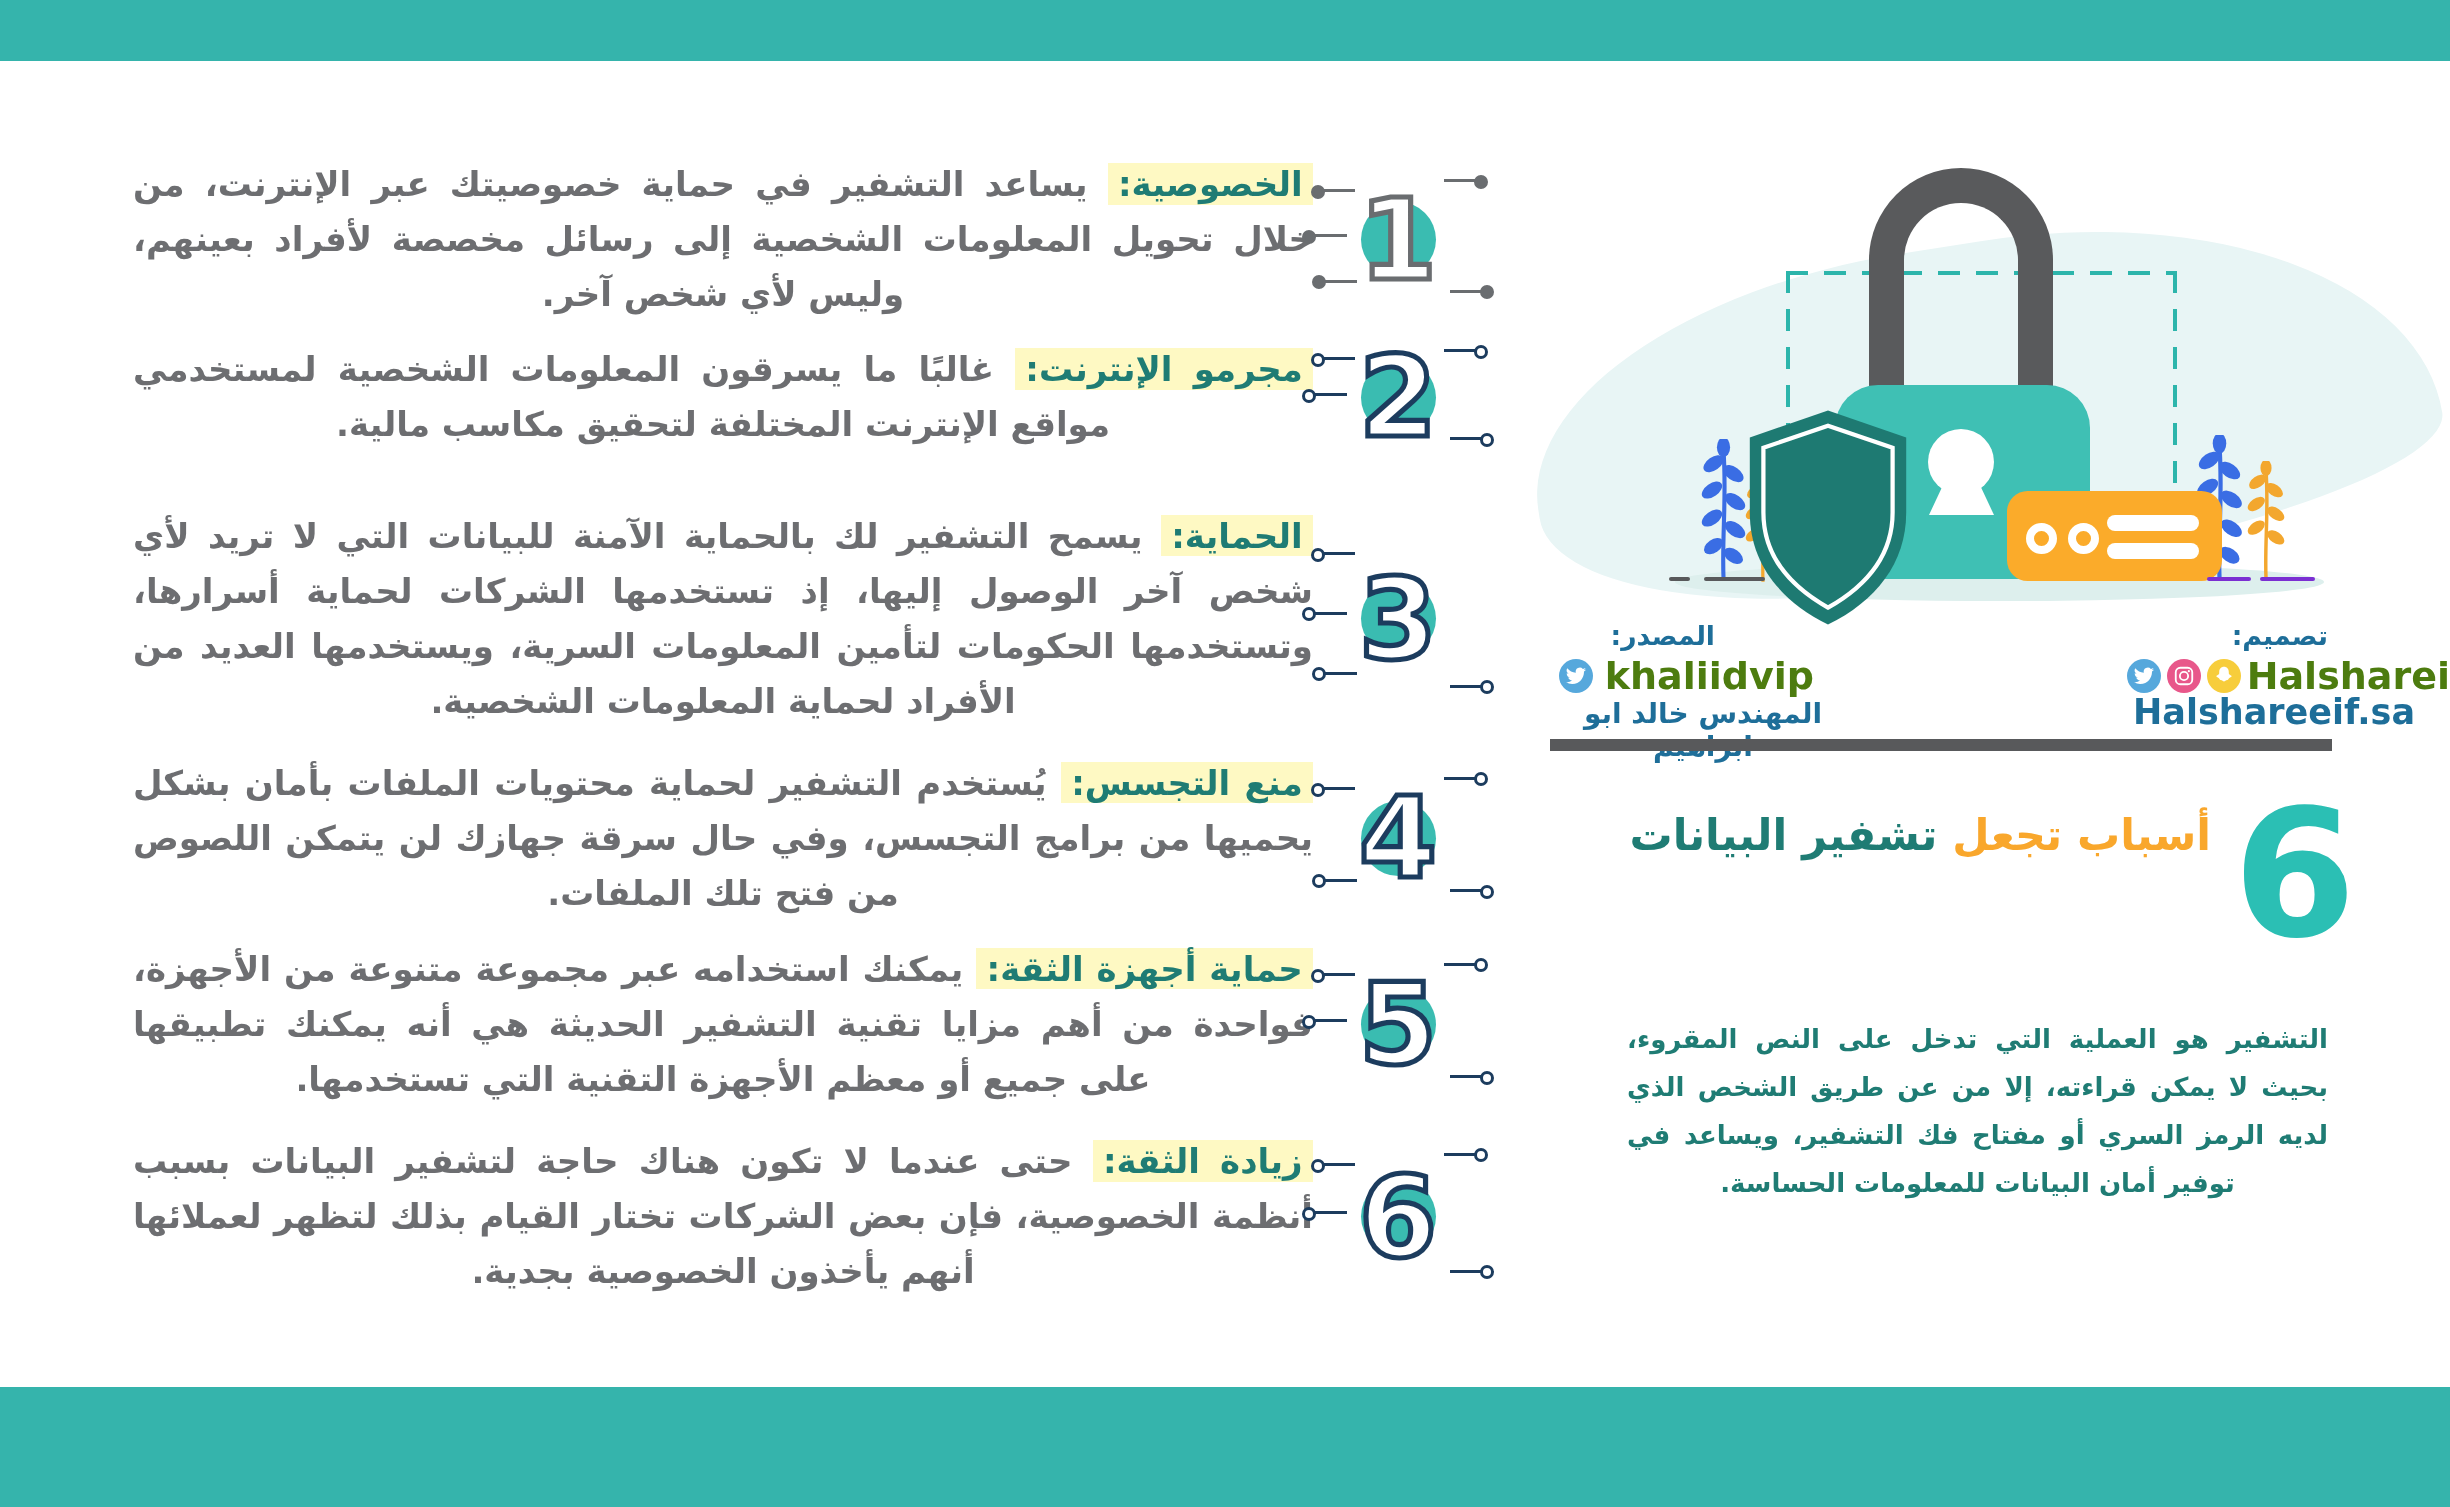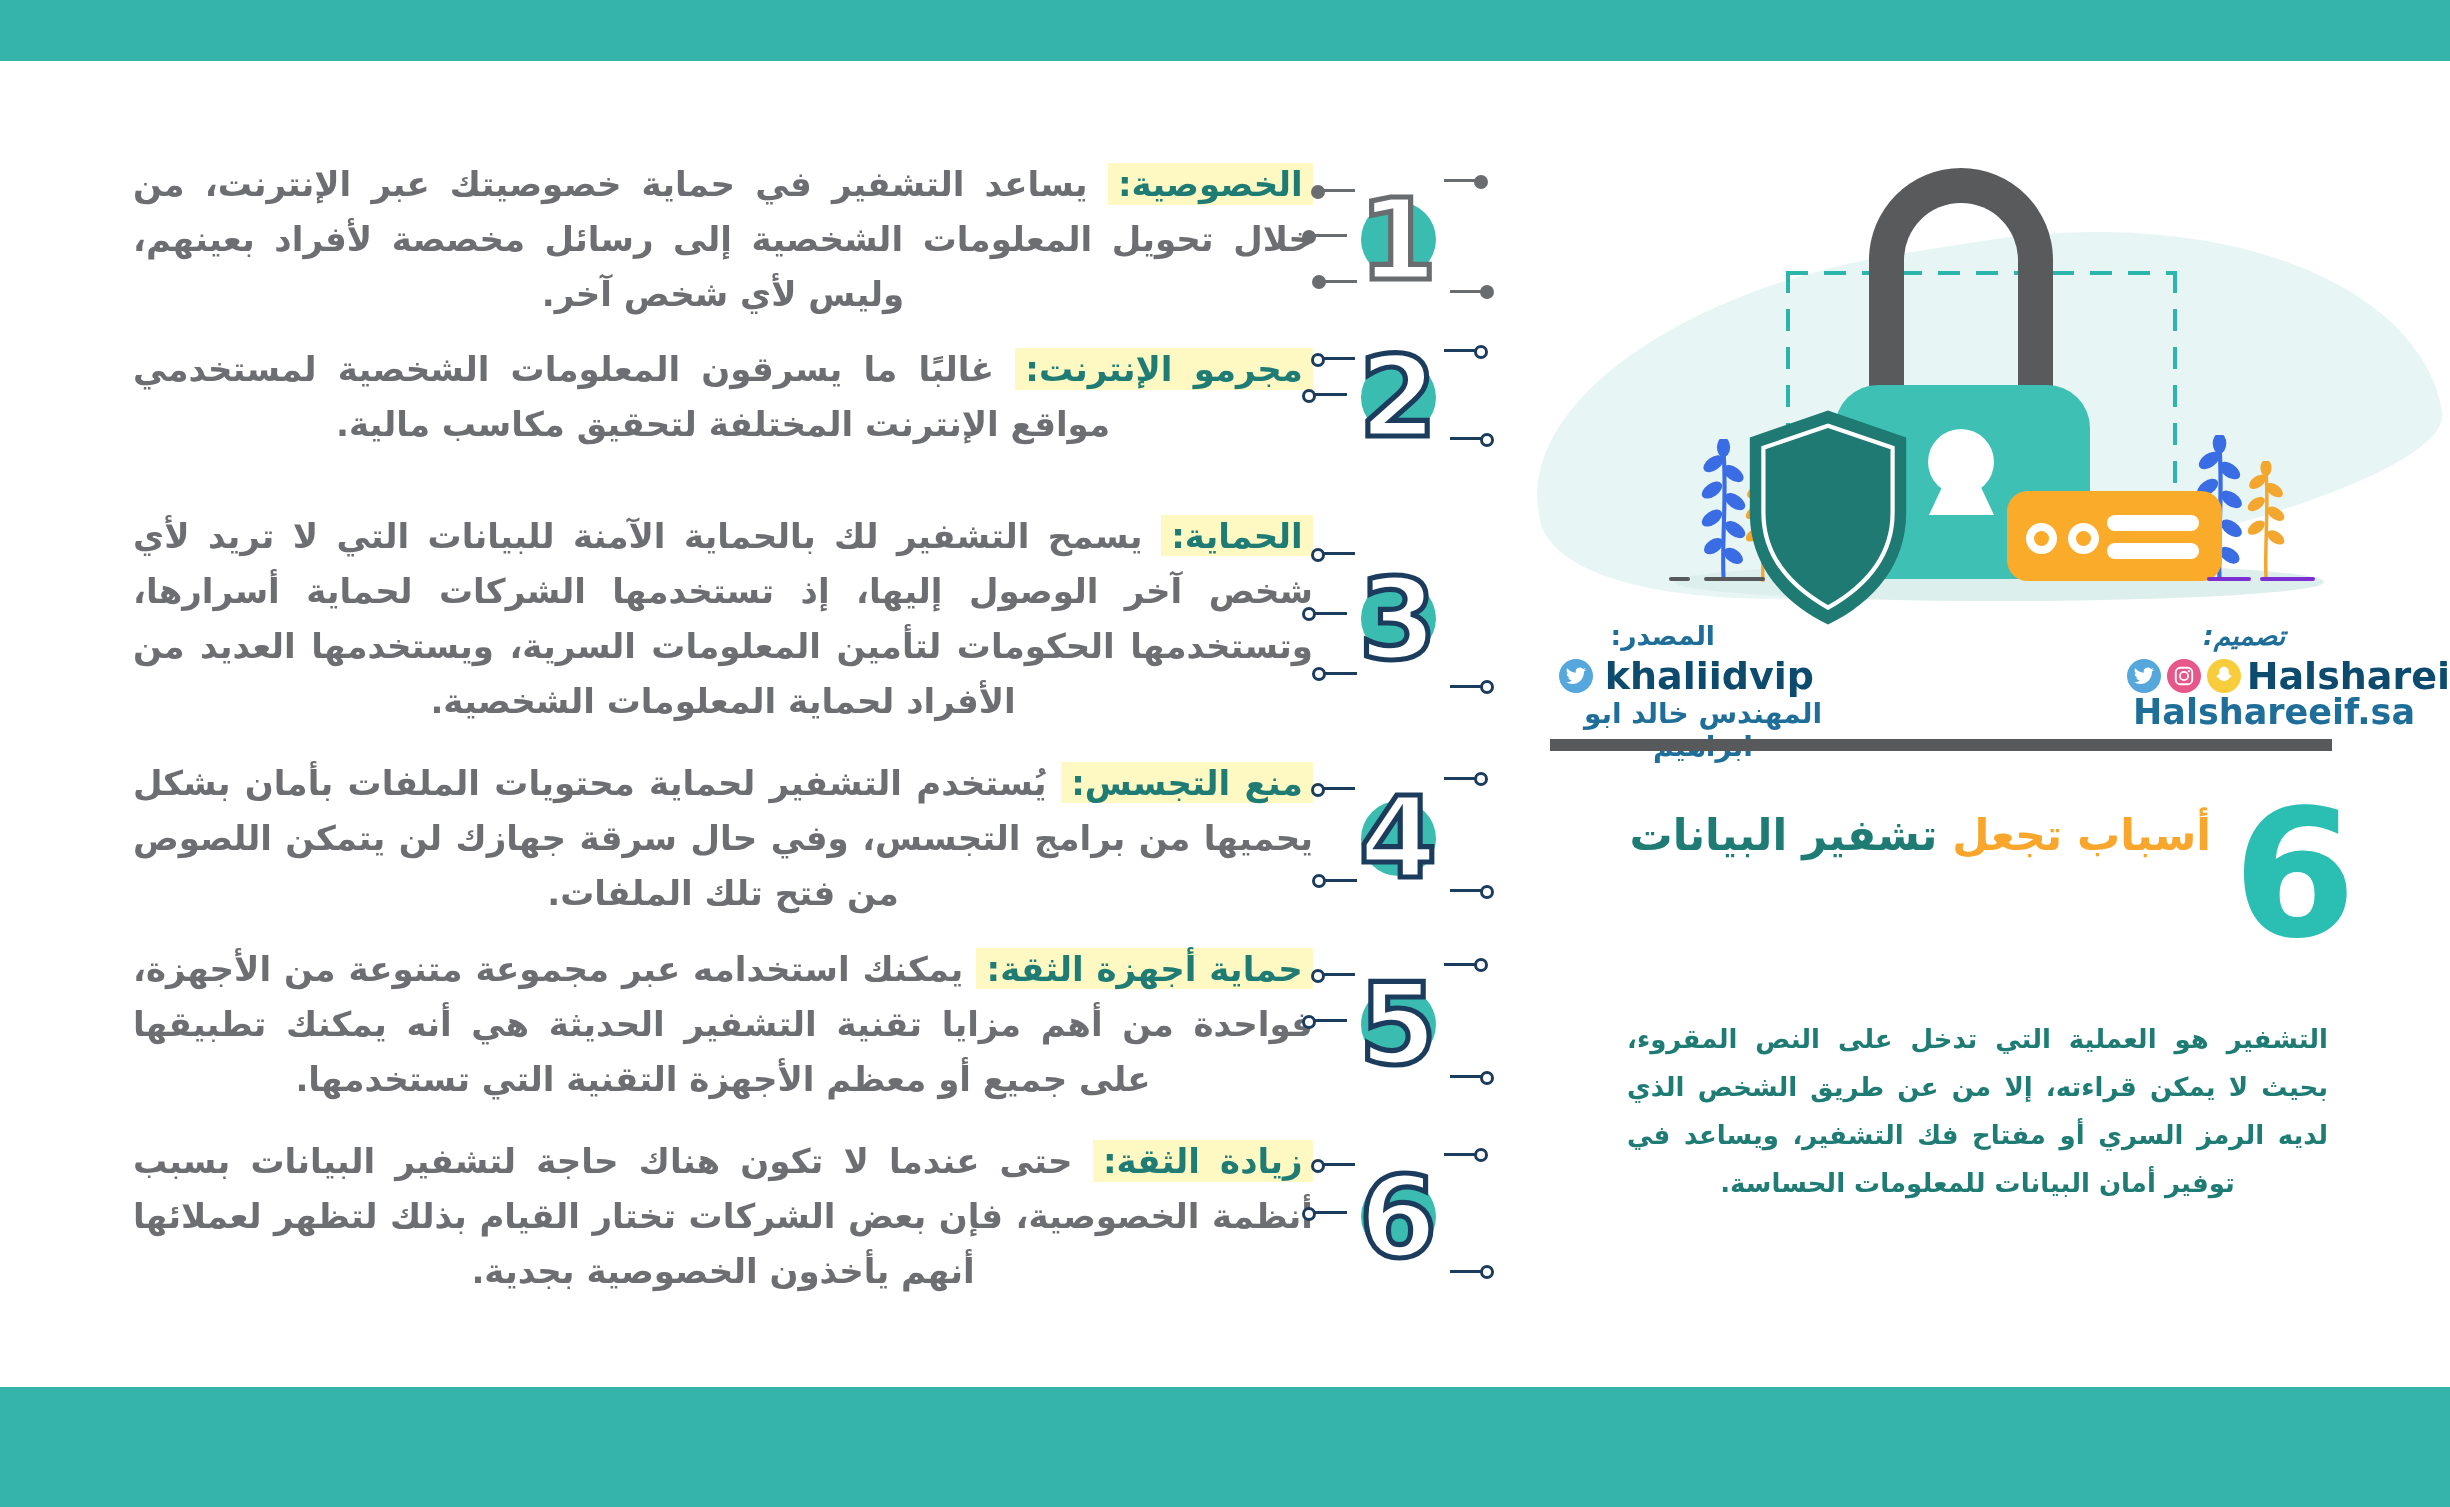--- a/index.html
+++ b/index.html
@@ -60,29 +60,29 @@
   .card{position:absolute;left:494px;top:421px;width:215px;height:90px;background:#fbab2a;border-radius:20.7px;}
   .ring{position:absolute;width:14.8px;height:14.8px;border-radius:50%;border:8px solid #fff;top:32px;}
   .ring.r1{left:19px;} .ring.r2{left:61px;}
   .cardbar{position:absolute;left:100px;width:92px;height:15.5px;background:#fff;border-radius:8px;}
   .cb1{top:24px;} .cb2{top:52px;}
   .plant{position:absolute;}
   .ground{position:absolute;height:3.7px;border-radius:2.2px;}
 
   
   .lbl{position:absolute;font-size:26.6px;font-weight:bold;color:#1e6e99;direction:rtl;}
-  #design-label{left:2203px;top:620px;width:125px;text-align:left;font-style:italic;}
+  #design-label{left:2203px;top:620px;width:125px;text-align:right;}
   #source-label{left:1590px;top:620px;width:125px;text-align:right;}
   .social-row{position:absolute;display:flex;align-items:center;gap:5.9px;}
   #design-row{left:2127px;top:654px;}
   #source-row{left:1559px;top:654px;gap:11.8px;}
   .sicon{width:34px;height:34px;border-radius:50%;display:flex;align-items:center;justify-content:center;flex:none;}
   .sicon svg{width:22px;height:22px;}
   .ic-tw{background:#56a8dc;} .ic-ig{background:#e8578a;} .ic-sc{background:#f7cd3b;}
-  .handle{font-size:38px;font-weight:bold;color:#0c4a6e;}
+  .handle{font-size:38px;font-weight:bold;color:#4d7c0f;}
   #design-site{position:absolute;left:2133px;top:692px;width:196px;text-align:center;
                font-size:35px;font-weight:bold;color:#1e6e99;}
   #source-name{position:absolute;left:1548px;top:697px;width:310px;text-align:center;
                font-size:28px;font-weight:bold;color:#1e6e99;direction:rtl;}
   .divider{position:absolute;left:1550px;top:739px;width:782px;height:11.8px;background:#58595b;}
 
   
   .big6{position:absolute;left:2233px;top:796px;width:96px;font-size:177px;line-height:159px;
         font-weight:bold;color:#2bbfb4;text-align:center;}
   .title{position:absolute;left:1624px;top:798px;width:587px;text-align:right;direction:rtl;

